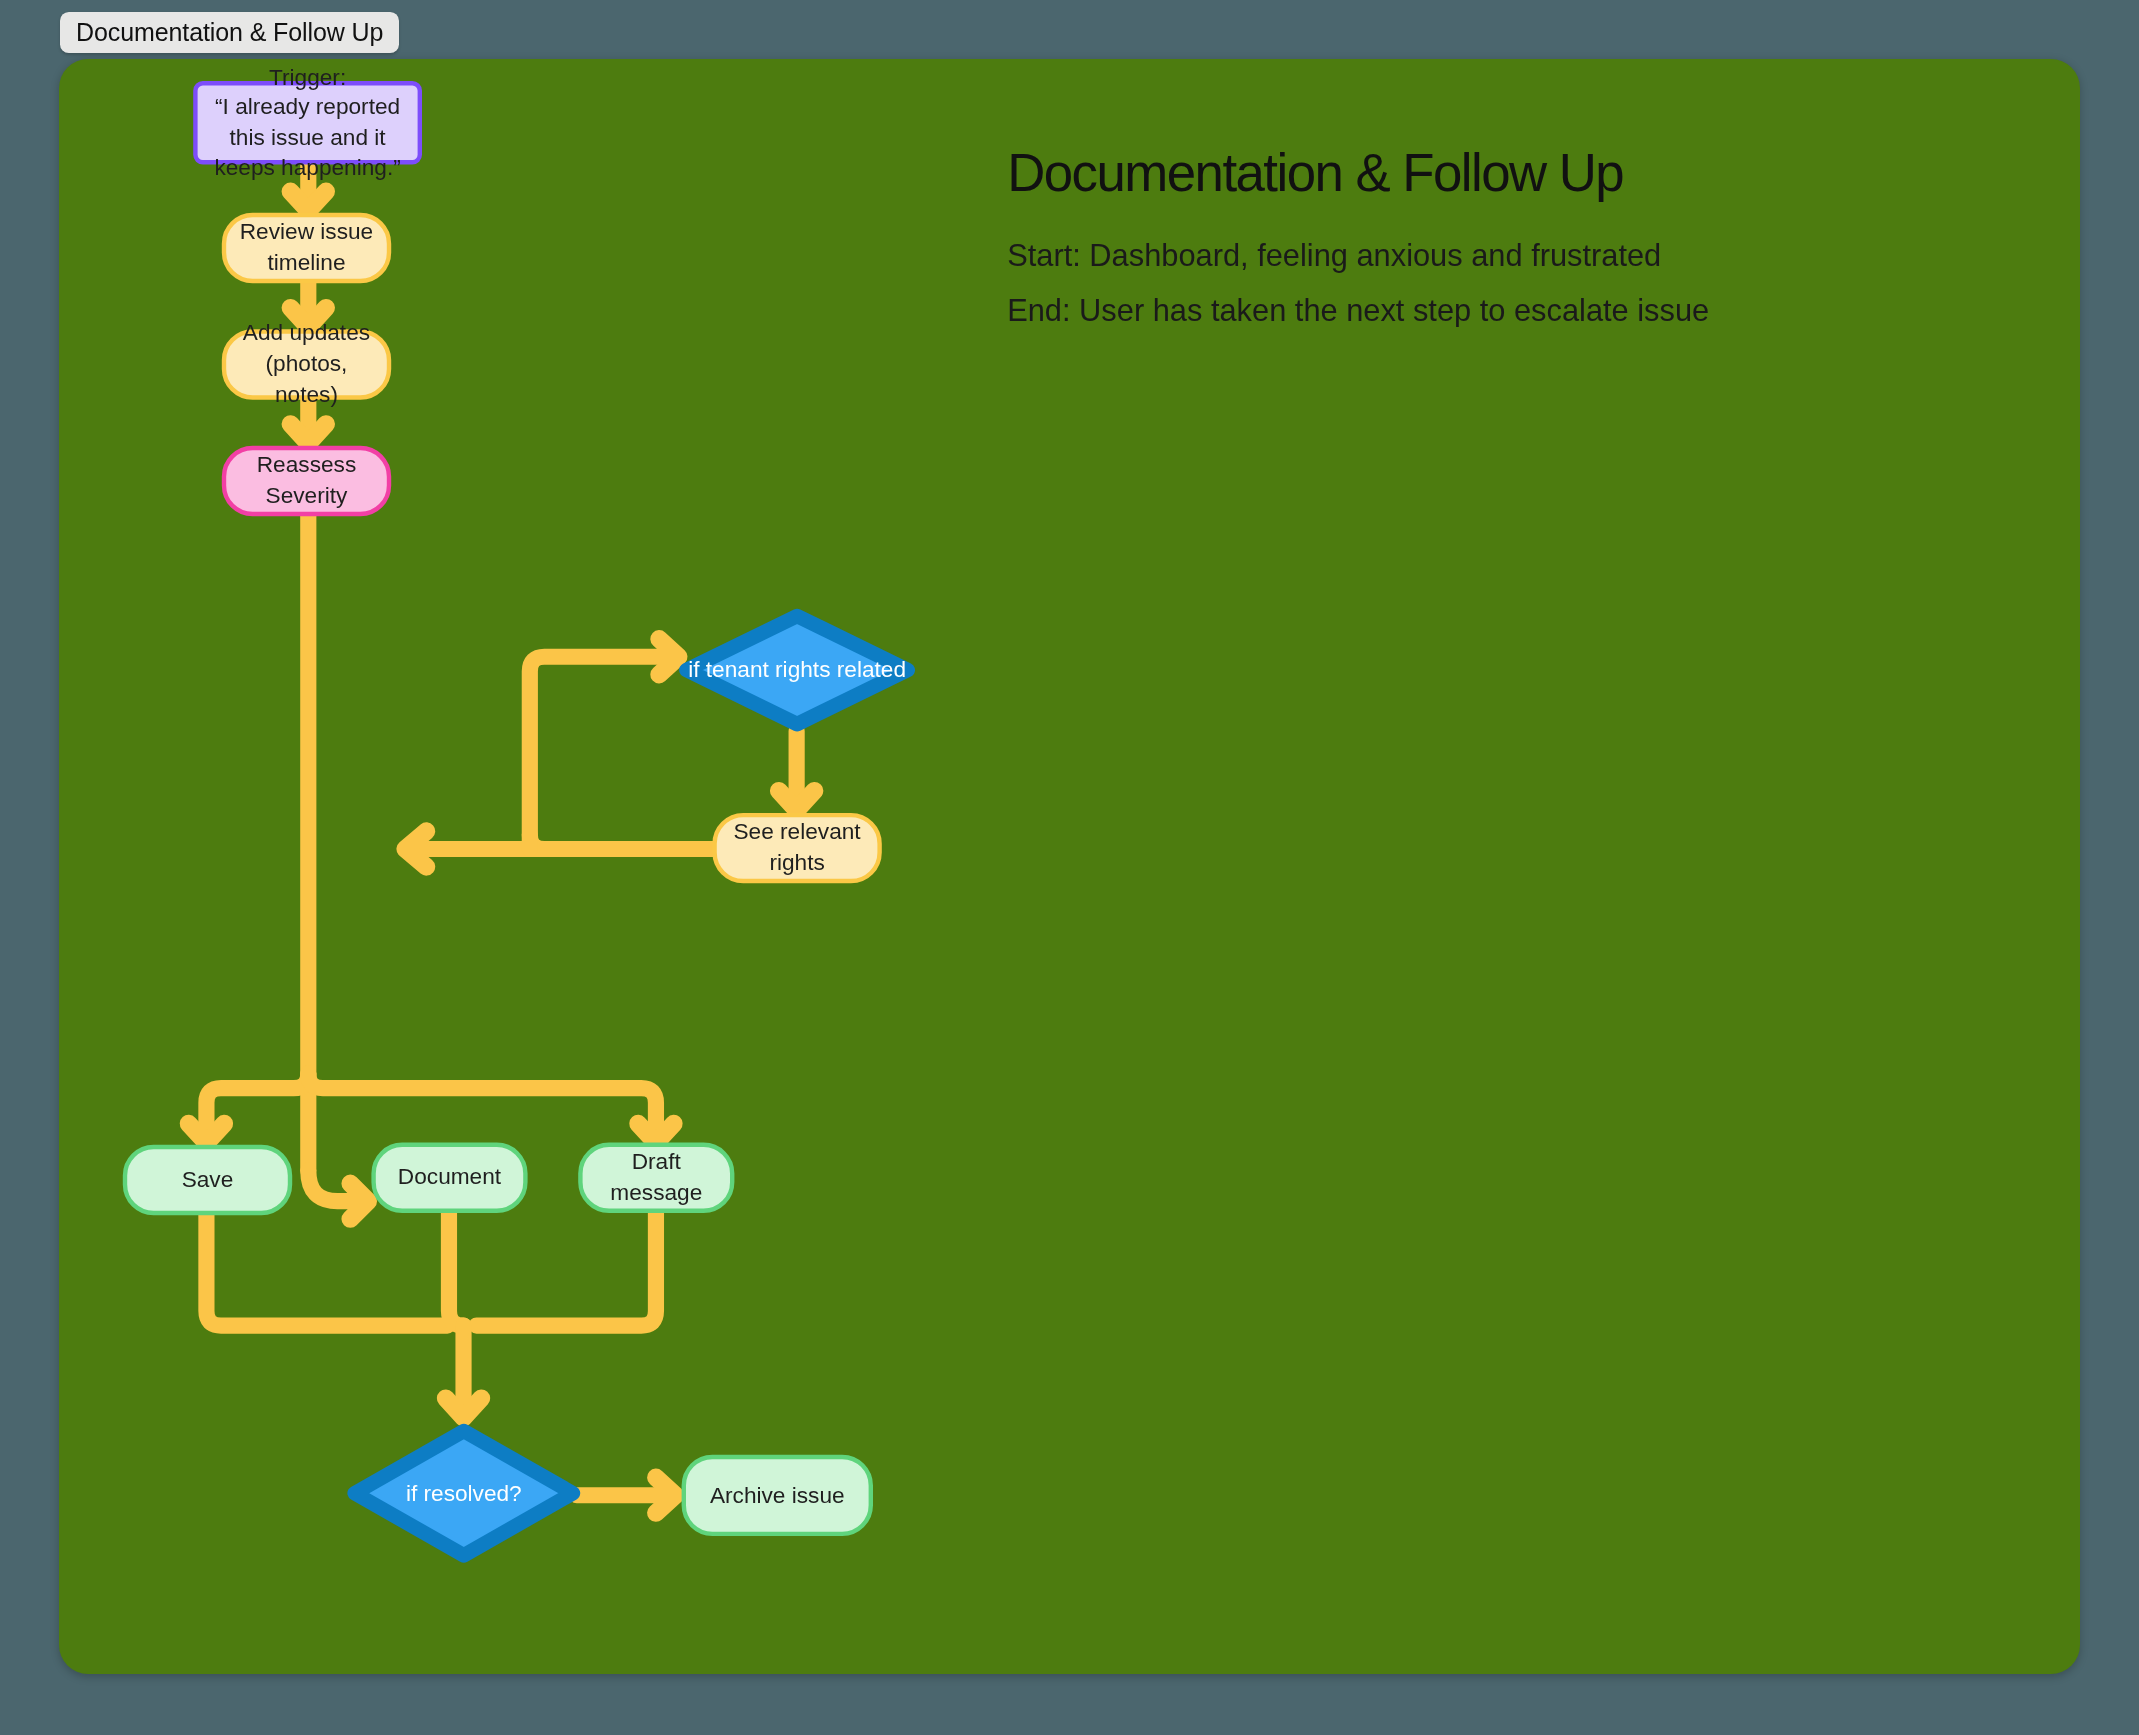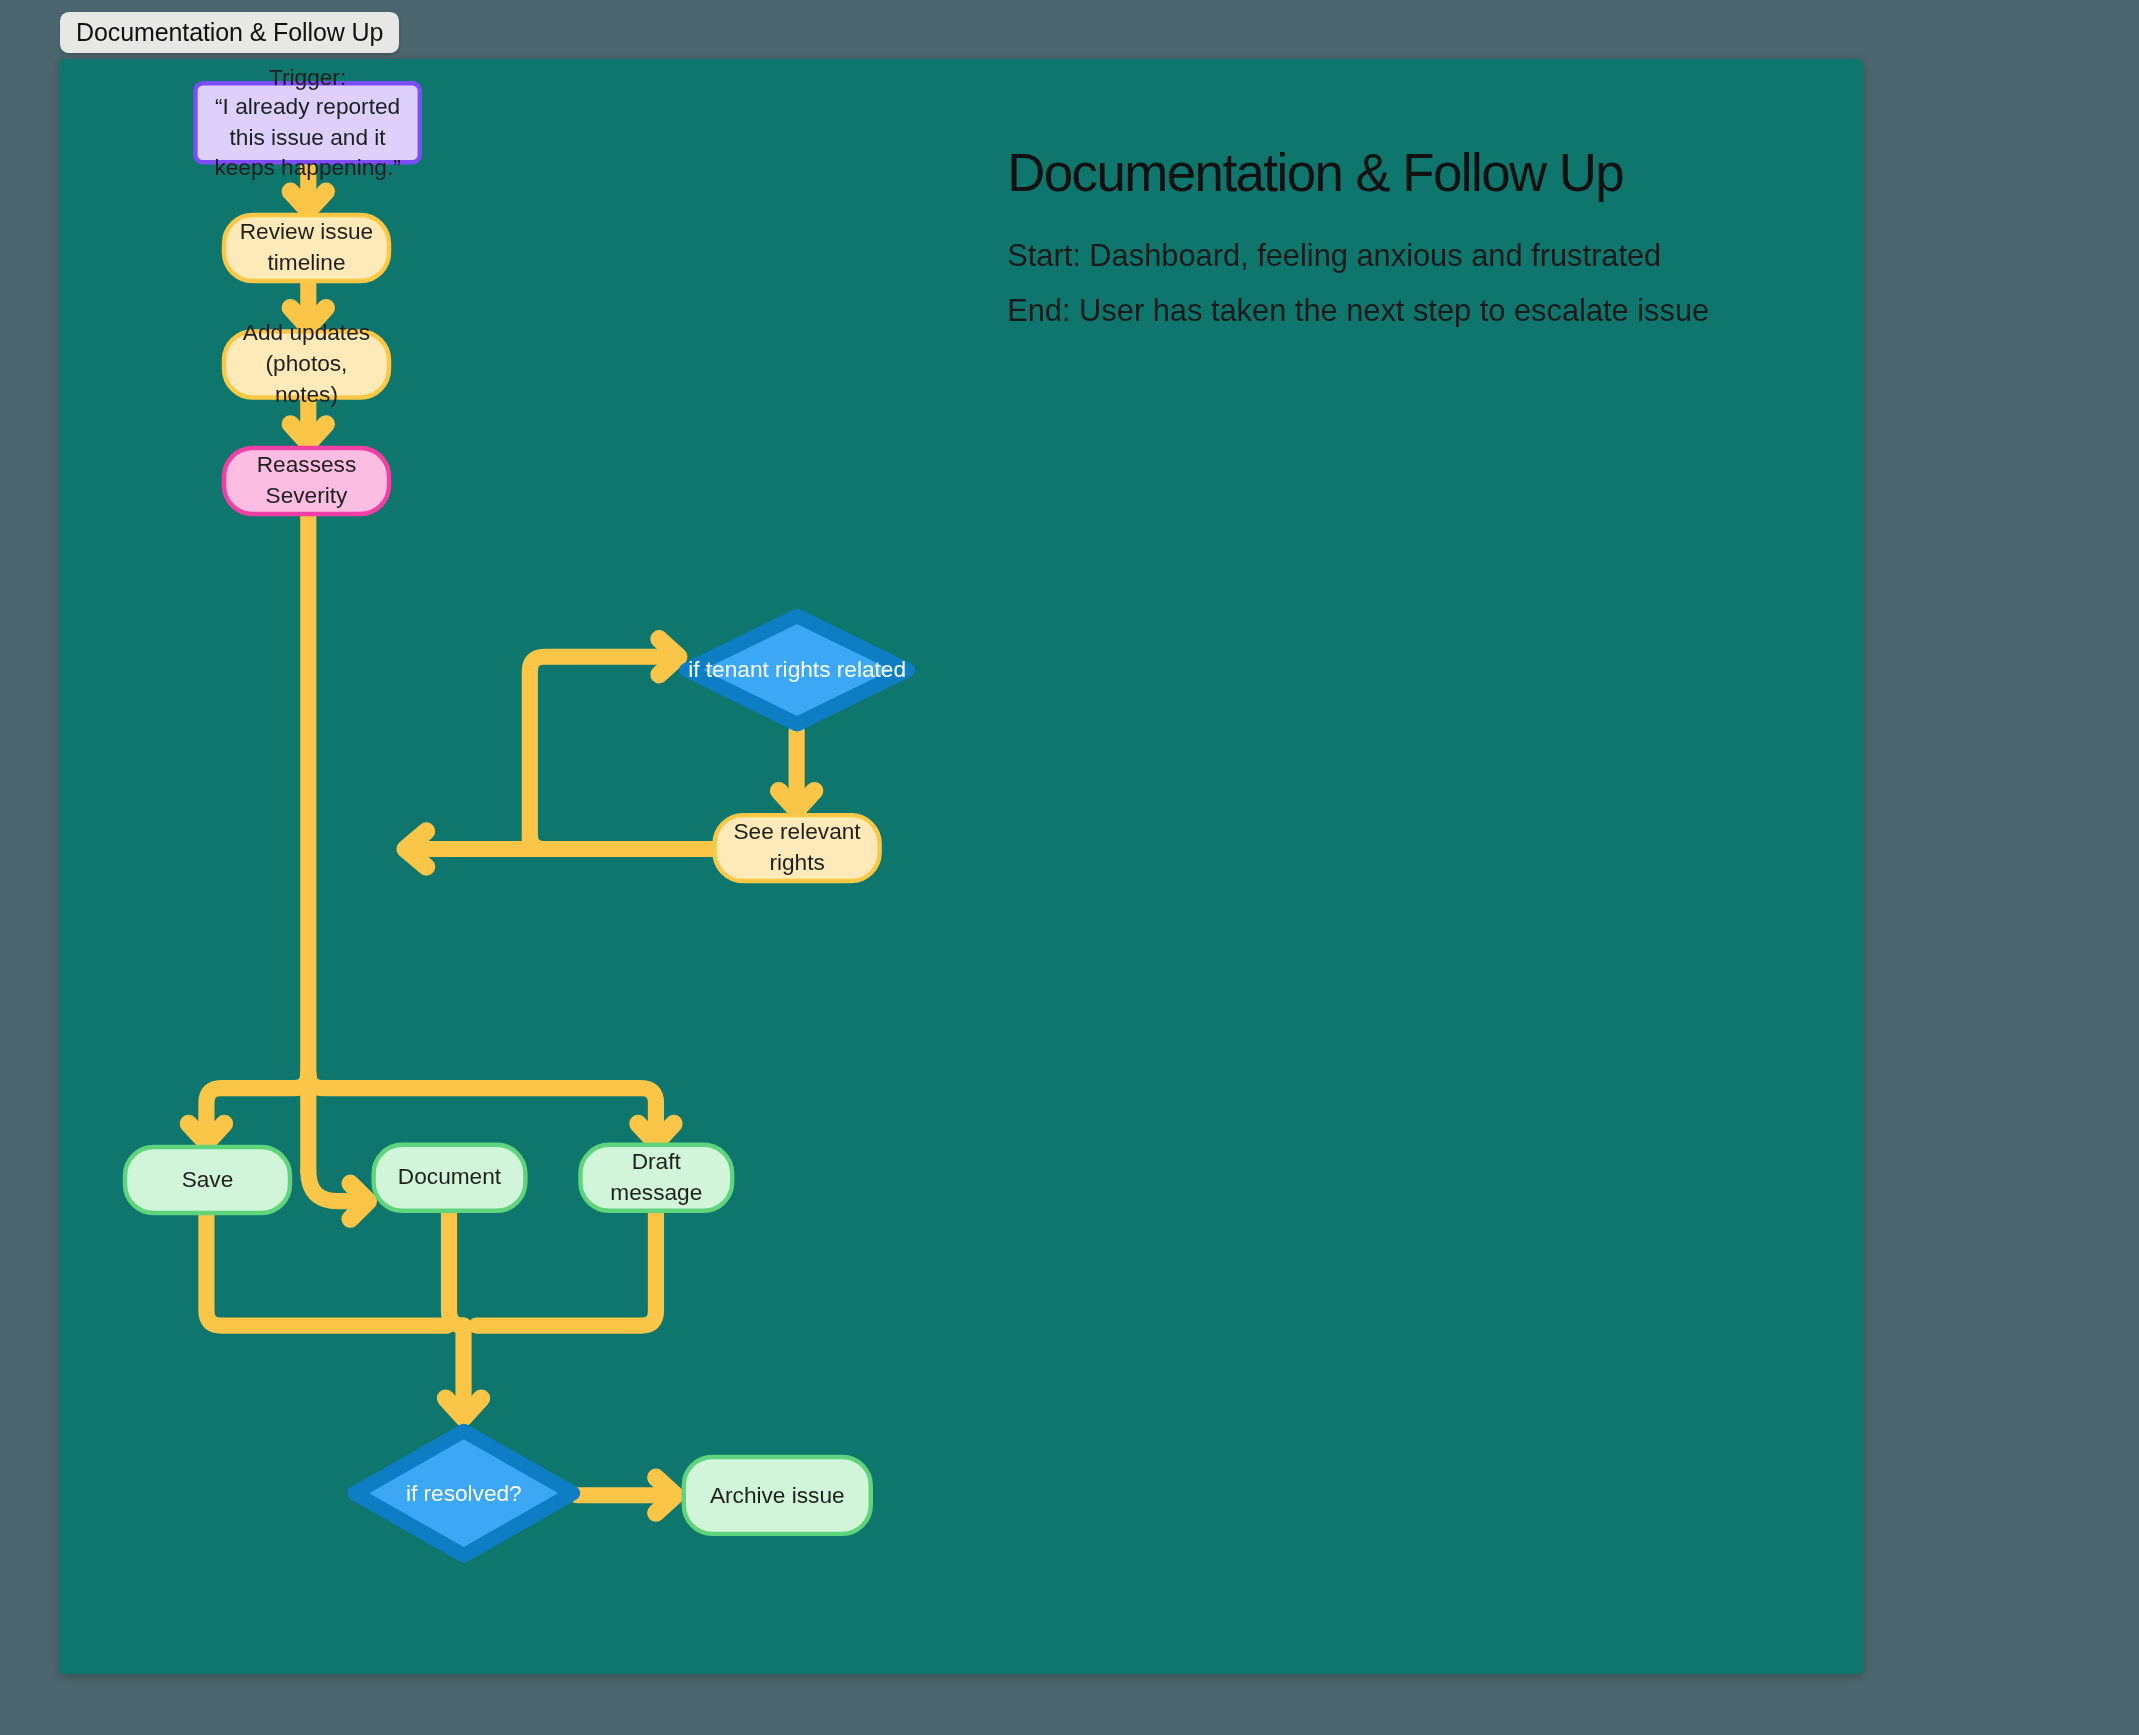--- a/index.html
+++ b/index.html
@@ -33,24 +33,24 @@
     font-size: 25px;
     color: #111111;
     letter-spacing: -0.1px;
     white-space: nowrap;
   }
   
   #panel {
     position: absolute;
     left: 59px;
     top: 59px;
-    width: 1804px;
+    width: 2021px;
     height: 1615px;
-    background: #0f766e;
-    border-radius: 5px;
+    background: #4d7c0f;
+    border-radius: 29px;
     box-shadow: 0 2.9px 8.8px rgba(0,0,0,0.22);
     overflow: hidden;
   }
   #stage {
     position: absolute;
     left: 0; top: 0;
     width: 2021px;
     height: 1615px;
   }
   

